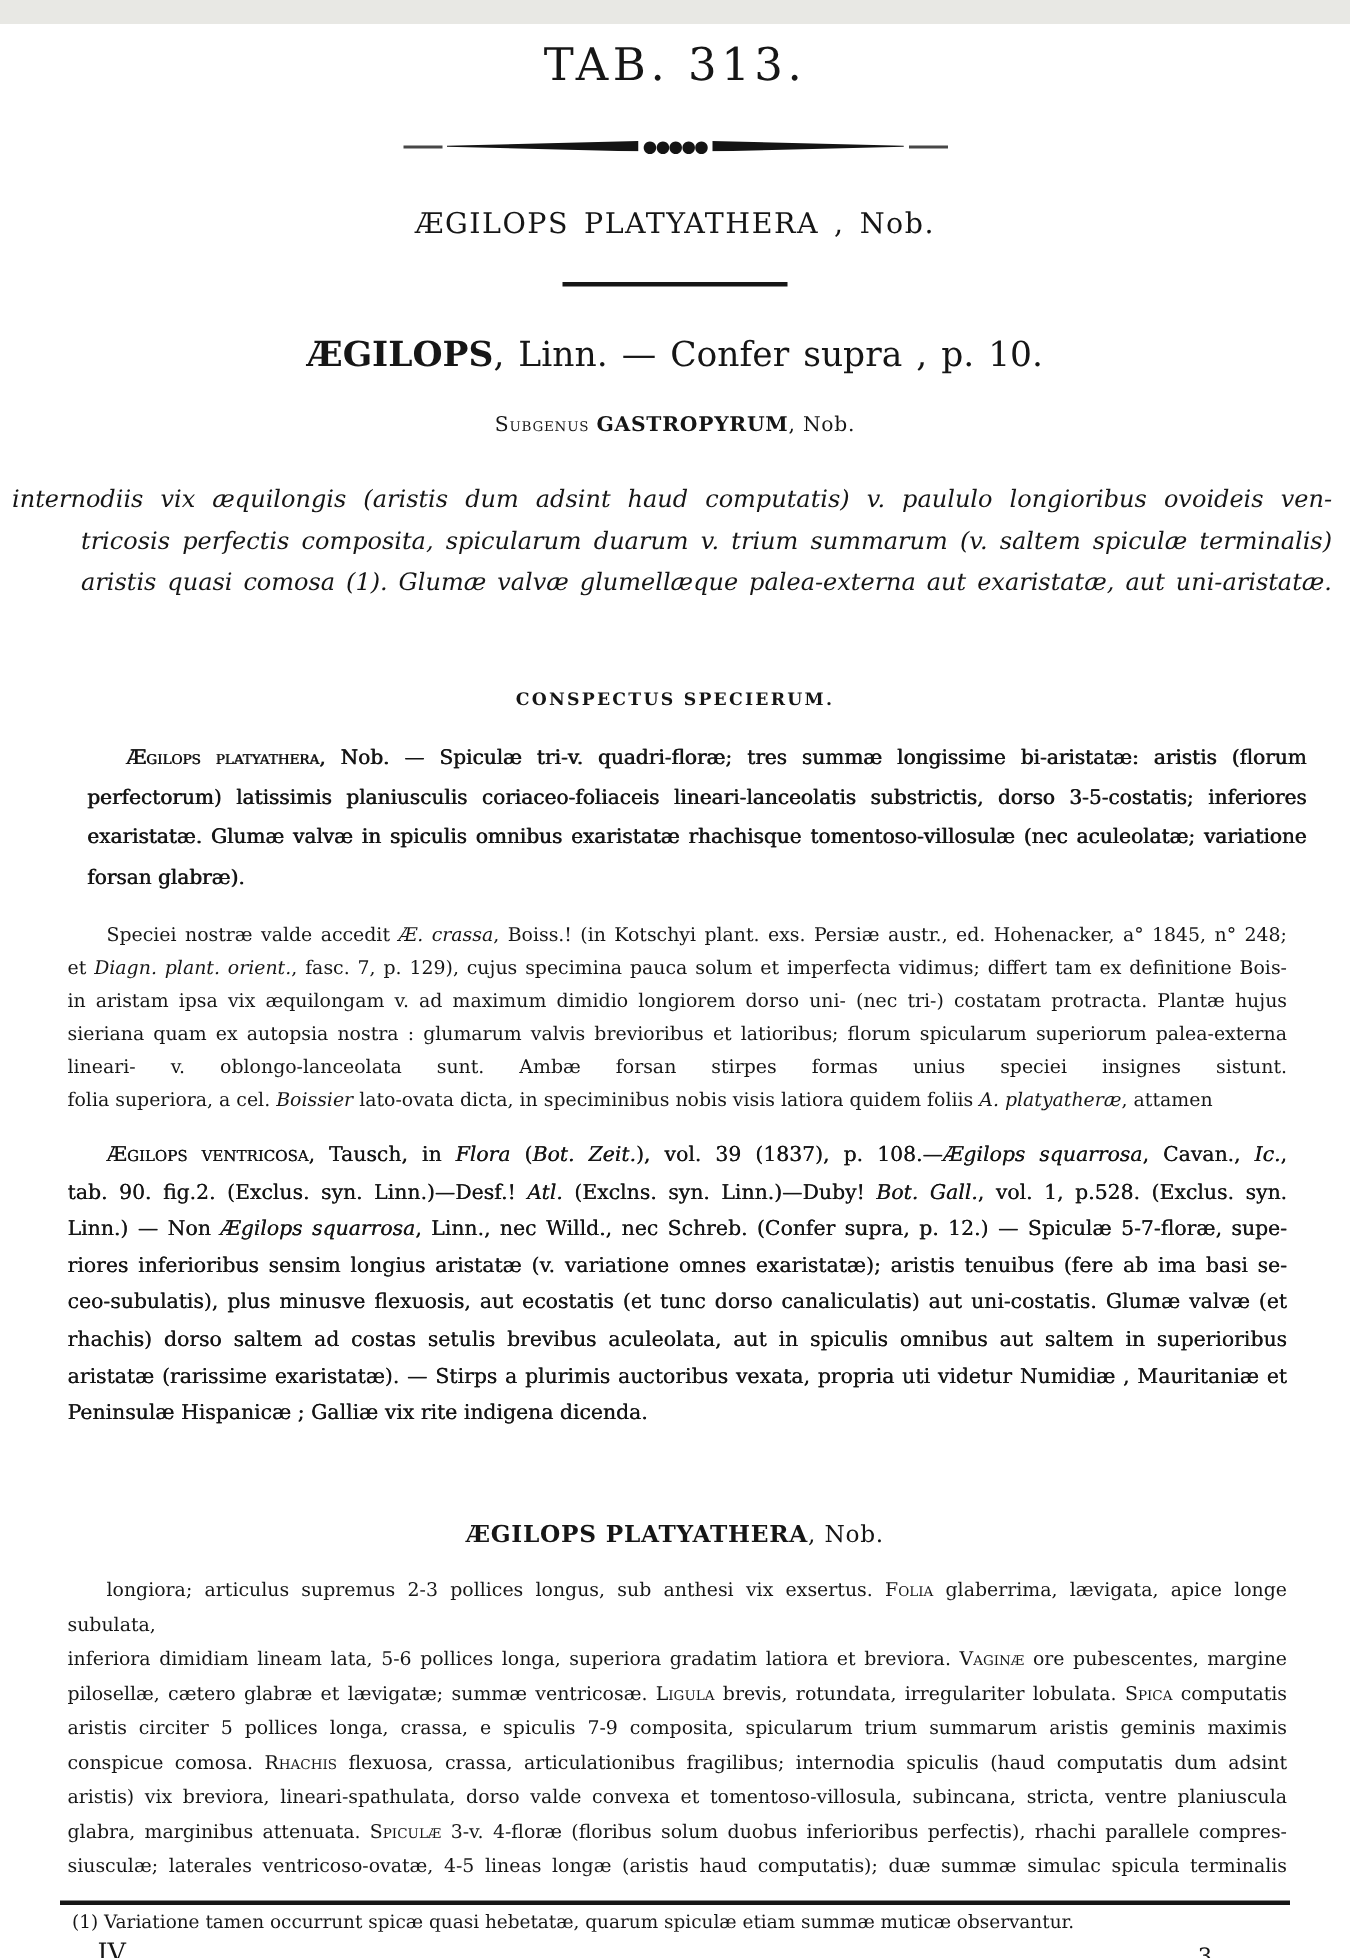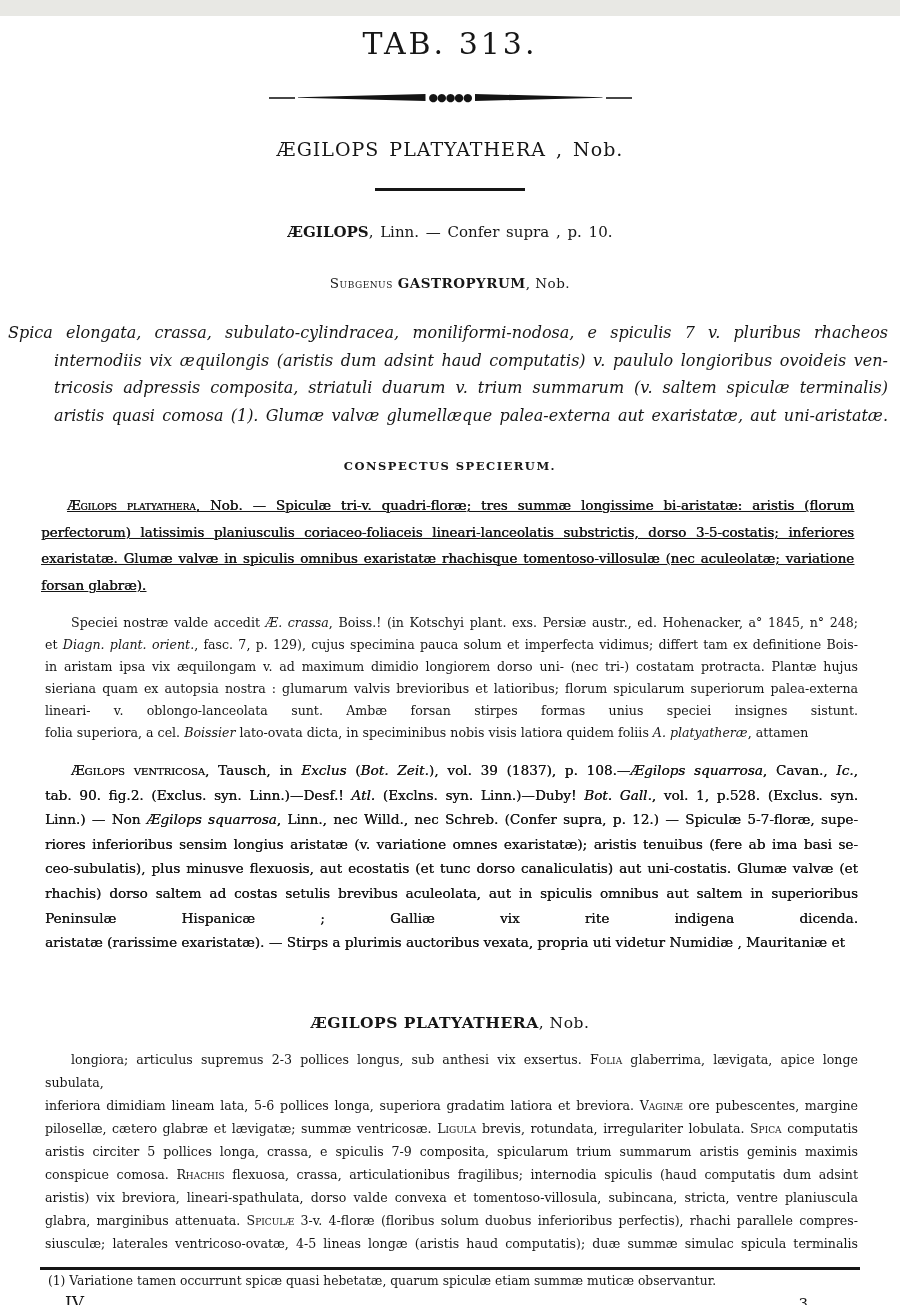--- a/index.html
+++ b/index.html
@@ -12,31 +12,31 @@
   sc{font-variant:small-caps;}
   .centered{position:absolute; left:0; right:0; text-align:center;}
   .plate{top:10px; font-size:30px; letter-spacing:3px;}
   .ornament{top:78px; display:flex; align-items:center; justify-content:center; gap:3px;}
   .orn-end{width:26px; height:2px; background:#191919; opacity:.8;}
   .orn-left{width:128px; height:7px; background:#141414; clip-path:polygon(0 46%,100% 0,100% 100%,0 54%);}
   .orn-right{width:128px; height:7px; background:#141414; clip-path:polygon(0 0,100% 46%,100% 54%,0 100%);}
   .orn-dots{font-size:11px; letter-spacing:-1px; line-height:7px; color:#141414;}
   .species-title{top:122px; font-size:19px; letter-spacing:1px; word-spacing:3px;}
   .rule-short{position:absolute; top:172px; left:375px; width:150px; height:3px; background:#161616;}
-  .genus-line{top:207px; font-size:15px; word-spacing:2px;}
+  .genus-line{top:207px; font-size:23px; word-spacing:2px;}
   .subgenus-line{top:259px; font-size:13.5px; letter-spacing:.5px;}
   .textblock{position:absolute;}
   .tline{text-align:justify; text-align-last:justify;}
   [data-last="left"] .tline:last-child{text-align-last:left;}
   .indent-first .tline:first-child{text-indent:26px;}
   .hang .tline + .tline{padding-left:46px;}
   .diagnosis{top:303px; left:8px; width:880px; font-size:16px; line-height:27.5px; font-style:italic;}
   .conspectus-heading{top:443px; font-size:11.5px; font-weight:bold; letter-spacing:1.5px;}
-  .conspectus{top:477px; left:41px; width:813px; font-size:13.4px; line-height:26.5px;
-              text-shadow:0.45px 0 0 currentColor;text-decoration:underline;}
+  .conspectus{top:477px; left:58px; width:813px; font-size:13.4px; line-height:26.5px;
+              text-shadow:0.45px 0 0 currentColor;}
   .observation{top:596px; left:45px; width:813px; font-size:12.6px; line-height:22px;}
   .synonymy{top:742px; left:45px; width:813px; font-size:13.6px; line-height:24.6px;
             text-shadow:0.2px 0 0 currentColor;}
   .species-heading{top:997px; font-size:15.5px; letter-spacing:.5px;}
   .description{top:1032px; left:45px; width:813px; font-size:12.6px; line-height:23px;}
   .footnote-rule{position:absolute; top:1251px; left:40px; width:820px; height:3px; background:#161616;}
   .footnote{position:absolute; top:1258px; left:48px; width:812px; font-size:12.3px;}
   .sig-mark{position:absolute; top:1276px; left:65px; font-size:17px;}
   .page-num{position:absolute; top:1279px; right:92px; font-size:15px;}
 </style>
@@ -57,23 +57,22 @@
 
   <div class="centered species-title">ÆGILOPS PLATYATHERA , Nob.</div>
 
   <div class="rule-short"></div>
 
   <div class="centered genus-line"><b>ÆGILOPS</b>, Linn. — Confer supra , p. 10.</div>
 
   <div class="centered subgenus-line"><sc>Subgenus</sc> <b>GASTROPYRUM</b>, Nob.</div>
 
   <div class="textblock diagnosis hang">
-      <div class="tline">Spica elongata, crassa, subulato-cylindracea, moniliformi-nodosa, e spiculis 7 v. pluribus rhacheos</div>
       <div class="tline">internodiis vix æquilongis (aristis dum adsint haud computatis) v. paululo longioribus ovoideis ven-</div>
-      <div class="tline">tricosis adpressis composita, striatuli duarum v. trium summarum (v. saltem spiculæ terminalis)</div>
+      <div class="tline">tricosis perfectis composita, spicularum duarum v. trium summarum (v. saltem spiculæ terminalis)</div>
       <div class="tline">aristis quasi comosa (1). Glumæ valvæ glumellæque palea-externa aut exaristatæ, aut uni-aristatæ.</div>
     </div>
 
   <div class="centered conspectus-heading">CONSPECTUS SPECIERUM.</div>
 
   <div class="textblock conspectus indent-first" data-last="left">
       <div class="tline"><sc>Ægilops platyathera</sc>, Nob. — Spiculæ tri-v. quadri-floræ; tres summæ longissime bi-aristatæ: aristis (florum</div>
       <div class="tline">perfectorum) latissimis planiusculis coriaceo-foliaceis lineari-lanceolatis substrictis, dorso 3-5-costatis; inferiores</div>
       <div class="tline">exaristatæ. Glumæ valvæ in spiculis omnibus exaristatæ rhachisque tomentoso-villosulæ (nec aculeolatæ; variatione</div>
       <div class="tline">forsan glabræ).</div>
@@ -82,28 +81,28 @@
   <div class="textblock observation indent-first" data-last="left">
       <div class="tline">Speciei nostræ valde accedit <i>Æ. crassa</i>, Boiss.! (in Kotschyi plant. exs. Persiæ austr., ed. Hohenacker, a° 1845, n° 248;</div>
       <div class="tline">et <i>Diagn. plant. orient.</i>, fasc. 7, p. 129), cujus specimina pauca solum et imperfecta vidimus; differt tam ex definitione Bois-</div>
       <div class="tline">in aristam ipsa vix æquilongam v. ad maximum dimidio longiorem dorso uni- (nec tri-) costatam protracta. Plantæ hujus</div>
       <div class="tline">sieriana quam ex autopsia nostra : glumarum valvis brevioribus et latioribus; florum spicularum superiorum palea-externa</div>
       <div class="tline">lineari- v. oblongo-lanceolata sunt. Ambæ forsan stirpes formas unius speciei insignes sistunt.</div>
       <div class="tline">folia superiora, a cel. <i>Boissier</i> lato-ovata dicta, in speciminibus nobis visis latiora quidem foliis <i>A. platyatheræ</i>, attamen</div>
     </div>
 
   <div class="textblock synonymy indent-first" data-last="left">
-      <div class="tline"><sc>Ægilops ventricosa</sc>, Tausch, in <i>Exclus</i> (<i>Bot. Zeit.</i>), vol. 39 (1837), p. 108.—<i>Ægilops squarrosa</i>, Cavan., <i>Ic.</i>,</div>
+      <div class="tline"><sc>Ægilops ventricosa</sc>, Tausch, in <i>Flora</i> (<i>Bot. Zeit.</i>), vol. 39 (1837), p. 108.—<i>Ægilops squarrosa</i>, Cavan., <i>Ic.</i>,</div>
       <div class="tline">tab. 90. fig.2. (Exclus. syn. Linn.)—Desf.! <i>Atl.</i> (Exclns. syn. Linn.)—Duby! <i>Bot. Gall.</i>, vol. 1, p.528. (Exclus. syn.</div>
       <div class="tline">Linn.) — Non <i>Ægilops squarrosa</i>, Linn., nec Willd., nec Schreb. (Confer supra, p. 12.) — Spiculæ 5-7-floræ, supe-</div>
       <div class="tline">riores inferioribus sensim longius aristatæ (v. variatione omnes exaristatæ); aristis tenuibus (fere ab ima basi se-</div>
       <div class="tline">ceo-subulatis), plus minusve flexuosis, aut ecostatis (et tunc dorso canaliculatis) aut uni-costatis. Glumæ valvæ (et</div>
       <div class="tline">rhachis) dorso saltem ad costas setulis brevibus aculeolata, aut in spiculis omnibus aut saltem in superioribus</div>
+      <div class="tline">aristatæ (rarissime exaristatæ). — Stirps a plurimis auctoribus vexata, propria uti videtur Numidiæ , Mauritaniæ et</div>
       <div class="tline">Peninsulæ Hispanicæ ; Galliæ vix rite indigena dicenda.</div>
-      <div class="tline">aristatæ (rarissime exaristatæ). — Stirps a plurimis auctoribus vexata, propria uti videtur Numidiæ , Mauritaniæ et</div>
     </div>
 
   <div class="centered species-heading"><b>ÆGILOPS PLATYATHERA</b>, Nob.</div>
 
   <div class="textblock description indent-first">
       <div class="tline">longiora; articulus supremus 2-3 pollices longus, sub anthesi vix exsertus. <sc>Folia</sc> glaberrima, lævigata, apice longe subulata,</div>
       <div class="tline">inferiora dimidiam lineam lata, 5-6 pollices longa, superiora gradatim latiora et breviora. <sc>Vaginæ</sc> ore pubescentes, margine</div>
       <div class="tline">pilosellæ, cætero glabræ et lævigatæ; summæ ventricosæ. <sc>Ligula</sc> brevis, rotundata, irregulariter lobulata. <sc>Spica</sc> computatis</div>
       <div class="tline">aristis circiter 5 pollices longa, crassa, e spiculis 7-9 composita, spicularum trium summarum aristis geminis maximis</div>
       <div class="tline">conspicue comosa. <sc>Rhachis</sc> flexuosa, crassa, articulationibus fragilibus; internodia spiculis (haud computatis dum adsint</div>

